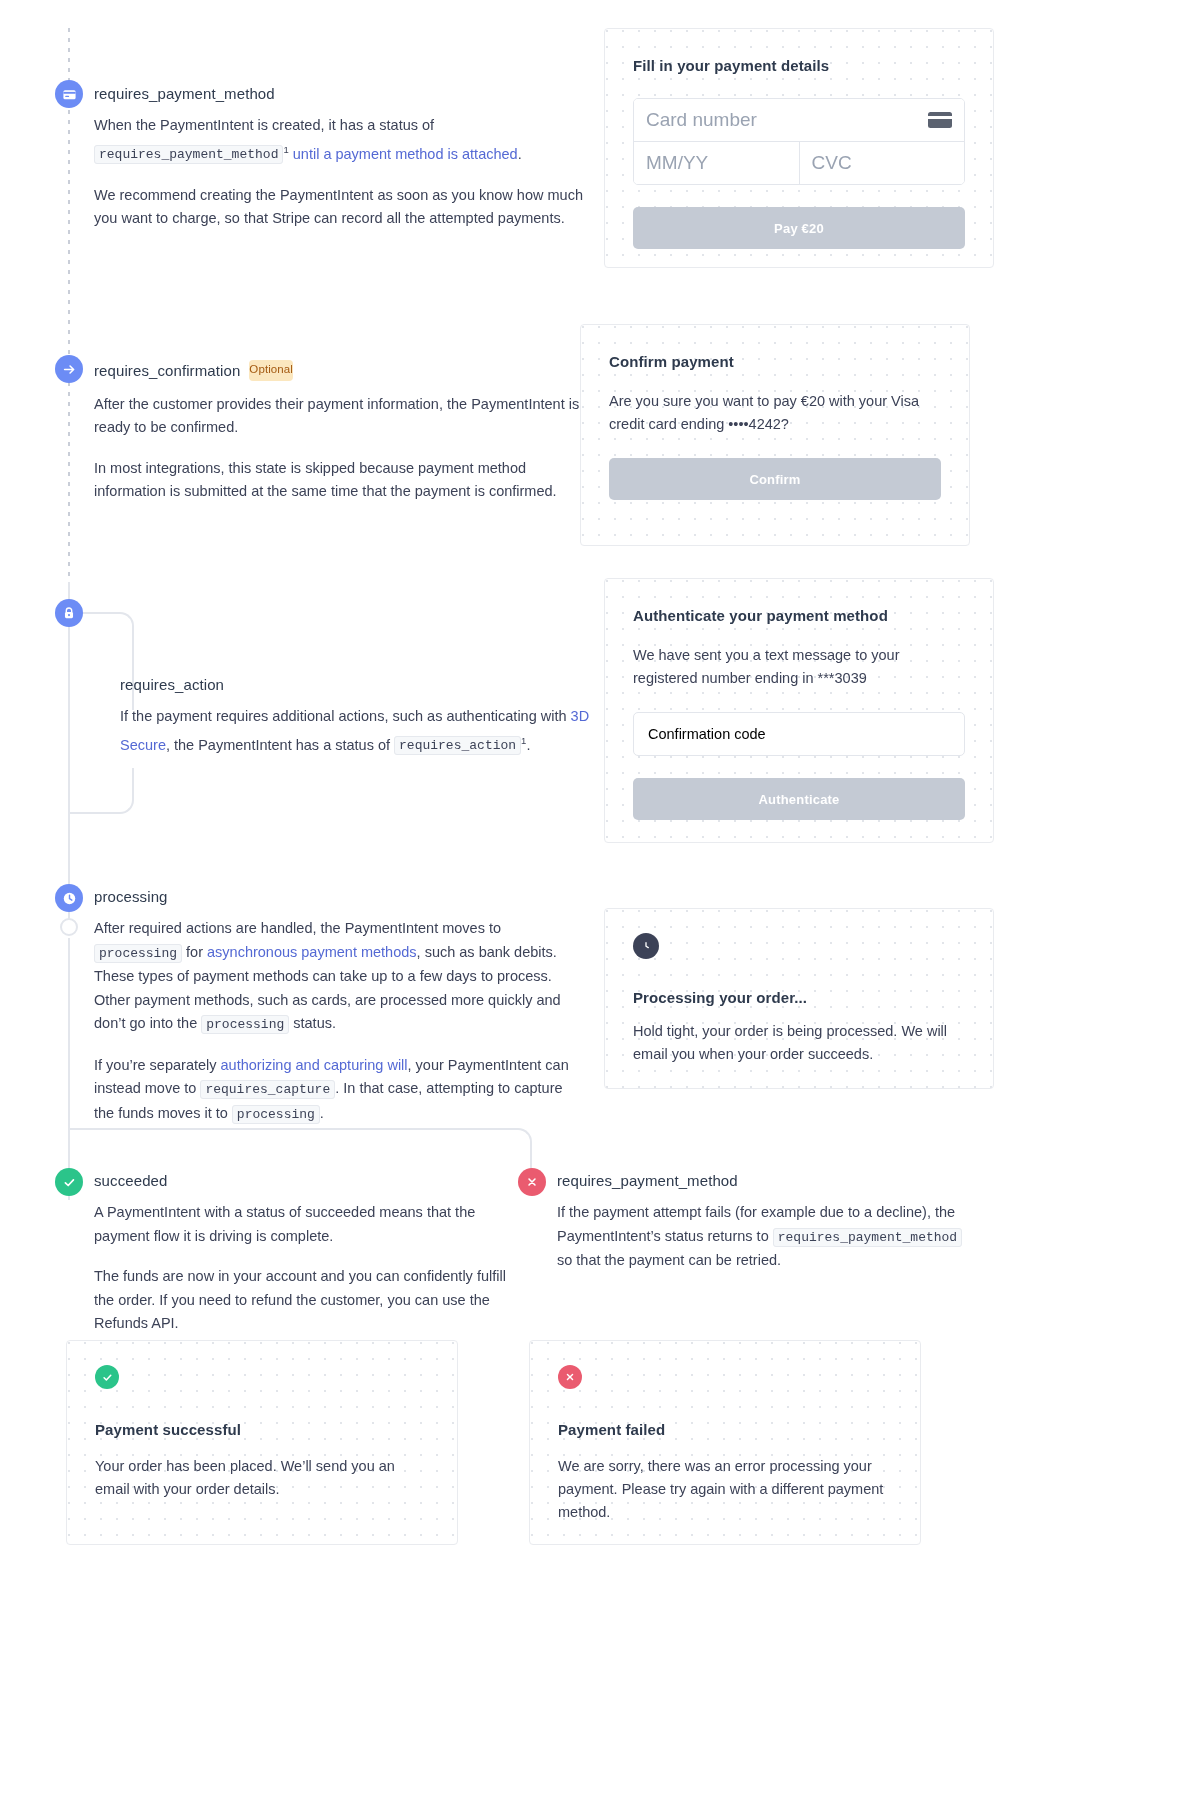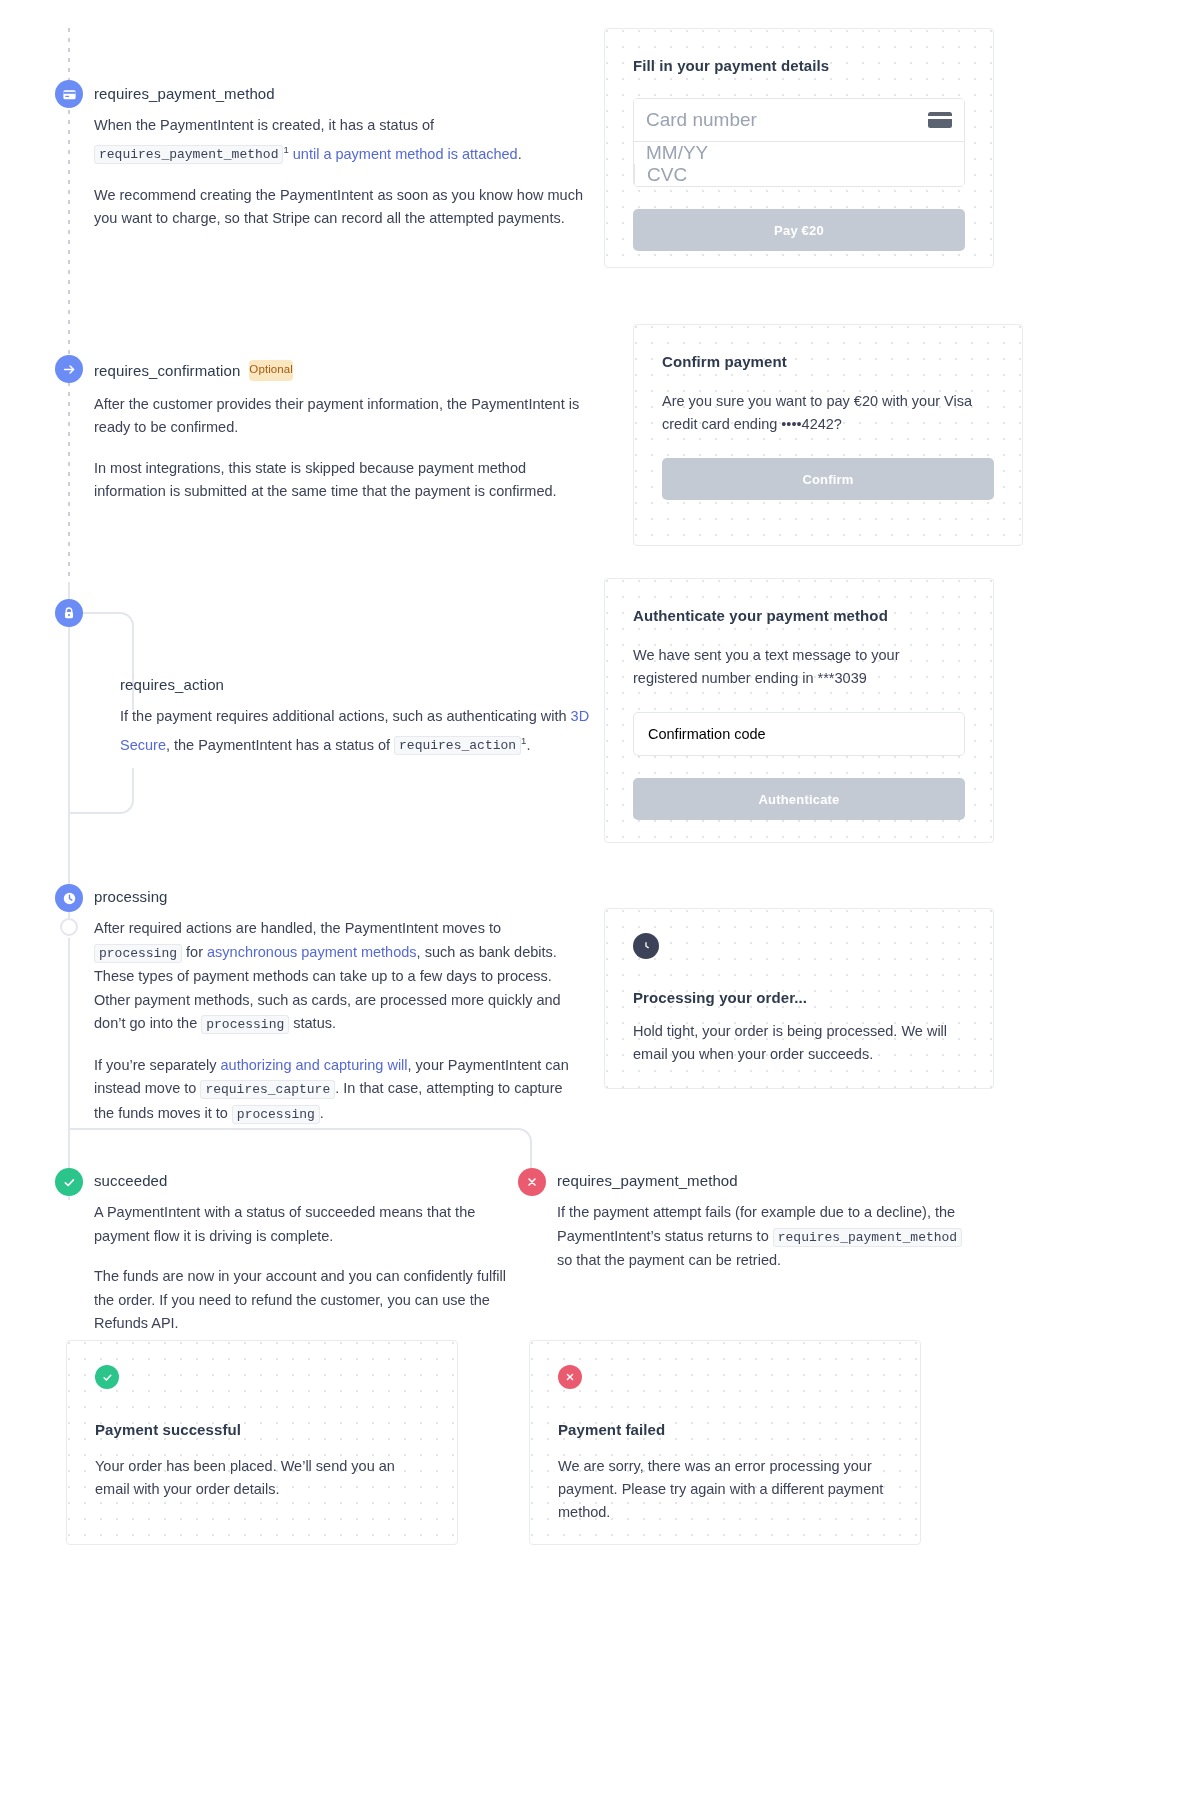--- a/index.html
+++ b/index.html
@@ -80,21 +80,21 @@
   .card-p { font-size: 14.5px; line-height: 23px; color: #3c4257; margin: 0 0 22px 0; }
 
   .field-group {
     background: #fff; border: 1px solid #e3e6ec; border-radius: 5px; overflow: hidden;
   }
   .field {
     height: 42px; display: flex; align-items: center; padding: 0 12px;
     font-size: 19px; color: #9aa3b2; position: relative; background: #fff;
   }
   .field + .field-row { border-top: 1px solid #e3e6ec; }
-  .field-row { display: flex; flex-direction: column; }
+  .field-row { display: flex; }
   .field-row .field { flex: 1; }
   .field-row .field + .field { border-left: 1px solid #e3e6ec; }
   .single-field {
     height: 44px; background:#fff; border:1px solid #e3e6ec; border-radius:5px;
     display:flex; align-items:center; padding:0 14px; font-size:14.5px; color:#000000;
   }
   .cardbrand {
     position: absolute; right: 12px; top: 50%; transform: translateY(-50%);
     width: 24px; height: 16px; border-radius: 2.5px; background: #5b6270;
   }
@@ -187,21 +187,21 @@
   </div>
   <div class="step" style="left:94px;top:360px;width:490px;">
     <div class="step-title">
       <span>requires_confirmation</span>
       <span class="badge">Optional</span>
     </div>
     <p class="para">After the customer provides their payment information, the PaymentIntent is ready to be confirmed.</p>
     <p class="para">In most integrations, this state is skipped because payment method information is submitted at the same time that the payment is confirmed.</p>
   </div>
 
-  <div class="card" style="left:633px;top:324px;width:390px;height:222px;">
+  <div class="card" style="left:580px;top:324px;width:390px;height:222px;">
     <div class="card-inner">
       <h3 class="card-h" style="margin-bottom:20px;">Confirm payment</h3>
       <p class="card-p">Are you sure you want to pay €20 with your Visa credit card ending ••••4242?</p>
       <div class="btn">Confirm</div>
     </div>
   </div>
 
   <div class="node blue" style="left:55px;top:599px;">
     <svg width="14" height="14" viewBox="0 0 16 16">
       <path d="M4.9 7V5.4a3.1 3.1 0 0 1 6.2 0V7" fill="none" stroke="#fff" stroke-width="1.6"></path>

